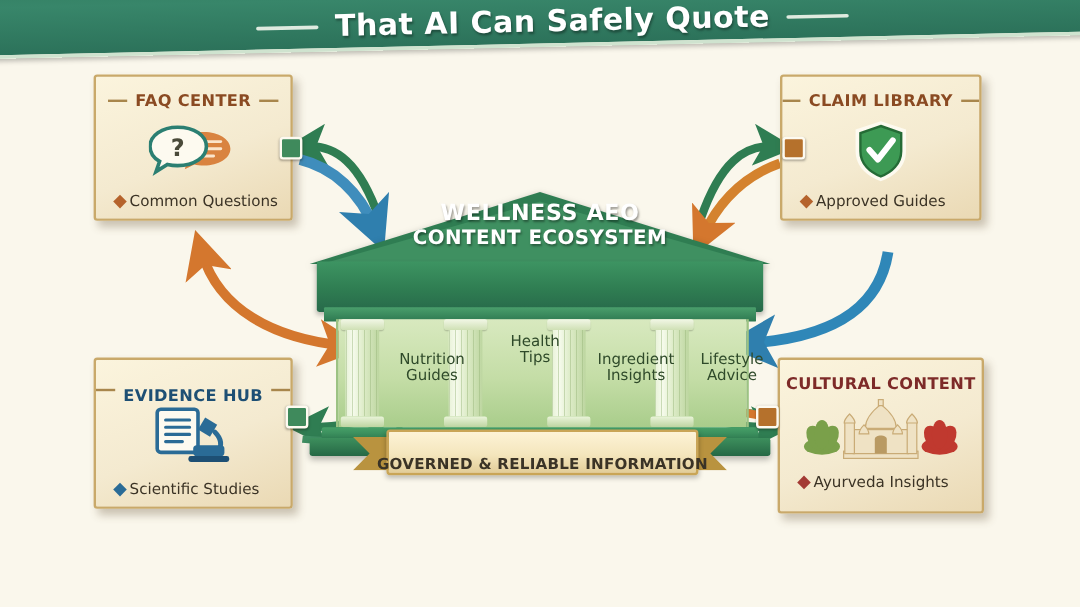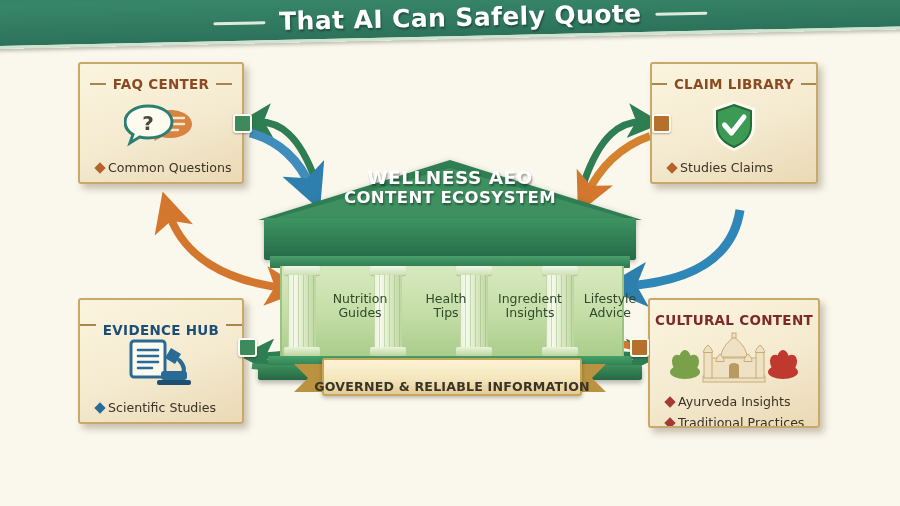--- a/index.html
+++ b/index.html
@@ -250,21 +250,21 @@
       <div class="col" style="left:264px">
           <div class="cap"></div>
           <div class="shaft"></div>
           <div class="base"></div>
         </div>
 
       <div class="col-label" style="left:36px;top:26px">
         <div>Nutrition</div>
           <div>Guides</div>
       </div>
-      <div class="col-label" style="left:122px;top:26px">
+      <div class="col-label" style="left:122px;top:11px">
         <div>Health</div>
           <div>Tips</div>
       </div>
       <div class="col-label" style="left:206px;top:26px">
         <div>Ingredient</div>
           <div>Insights</div>
       </div>
       <div class="col-label" style="left:286px;top:26px">
         <div>Lifestyle</div>
           <div>Advice</div>
@@ -330,21 +330,21 @@
     <div class="card-icon">
       <svg width="46" height="52" viewBox="0 0 46 52">
         <path d="M23 1 L44 8 V26 C44 39 34 47 23 51 C12 47 2 39 2 26 V8 Z" fill="#fdfaf0"></path>
         <path d="M23 5 L40 11 V26 C40 36.5 32 43.5 23 47 C14 43.5 6 36.5 6 26 V11 Z" fill="#3d9a54" stroke="#256b36" stroke-width="2"></path>
         <path d="M13.5 25 L20.5 33 L33 17" fill="none" stroke="#ffffff" stroke-width="5" stroke-linecap="round" stroke-linejoin="round"></path>
       </svg>
     </div>
     <div class="bullets">
       <div class="bullet">
         <span class="bdot d-brown"></span>
-        <span class="btext">Studies Claims</span>
+        <span class="btext">Approved Guides</span>
       </div>
       <div class="bullet">
         <span class="bdot d-brown"></span>
         <span class="btext">Regulatory Standards</span>
       </div>
     </div>
   </div>
 
   <div class="card" style="left:78px;top:298px;width:166px;height:126px;">
     <div class="card-head">
@@ -410,20 +410,16 @@
           <path d="M81 22 C84 25 85 27 85 29.5 H77 C77 27 78 25 81 22 Z"></path>
         </g>
         <path d="M62 46 V34 C62 30 72 30 72 34 V46 Z" fill="#b99a63"></path>
       </svg>
     </div>
     <div class="bullets" style="top:94px">
       <div class="bullet">
         <span class="bdot d-maroon"></span>
         <span class="btext">Ayurveda Insights</span>
       </div>
-      <div class="bullet">
-        <span class="bdot d-maroon"></span>
-        <span class="btext">Traditional Practices</span>
-      </div>
     </div>
   </div>
 
 </div>
 
 </body></html>

